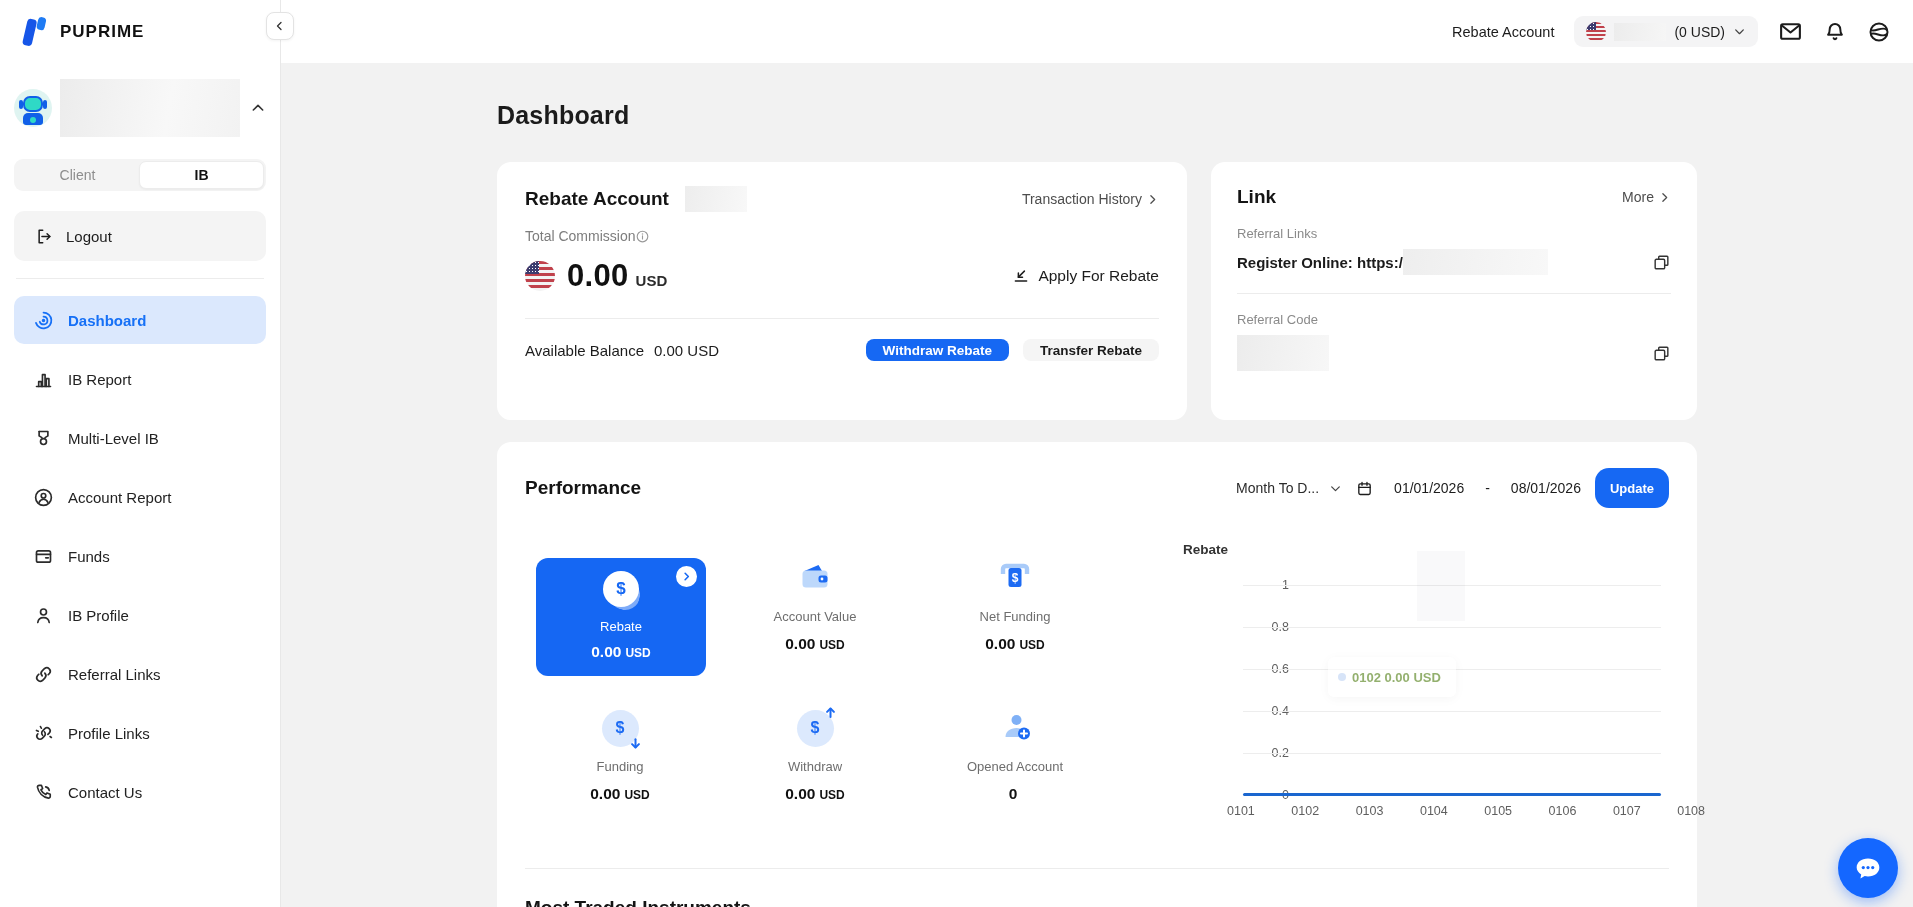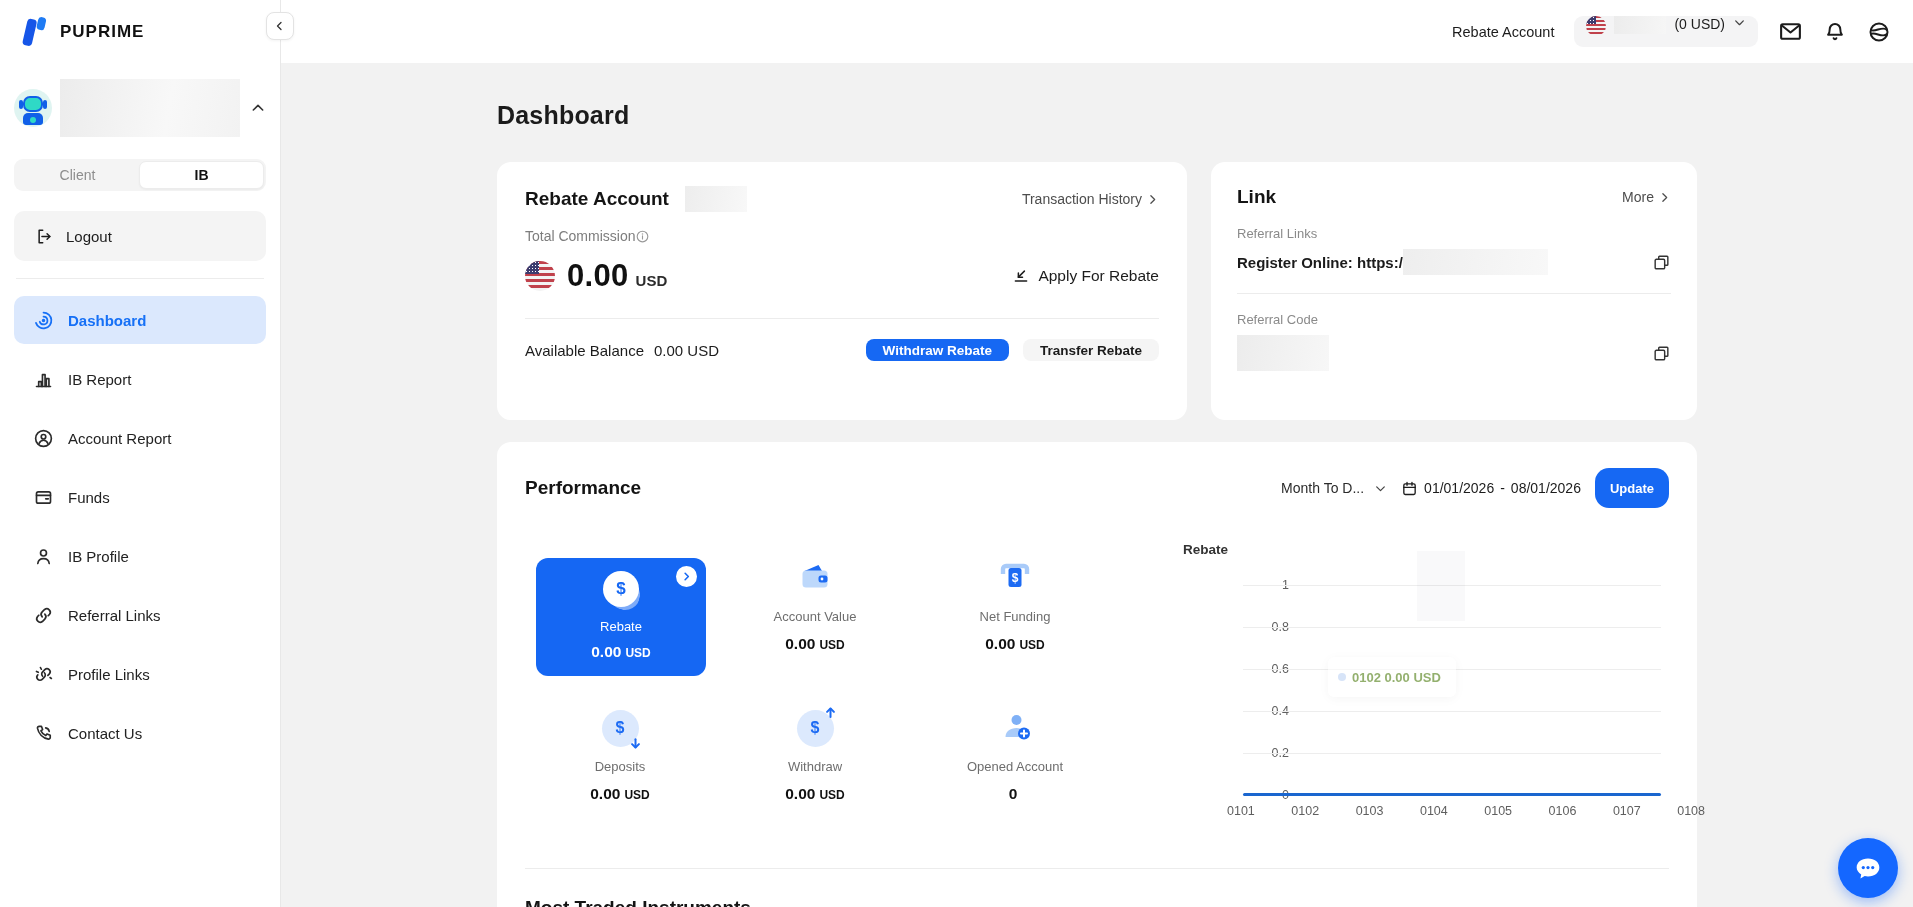--- a/index.html
+++ b/index.html
@@ -23,21 +23,21 @@
   .side-divider { border:none; border-top:1px solid #ececec; margin:17px 2px; }
   .nav-item { display:flex; align-items:center; gap:14px; height:48px; margin-bottom:11px; border-radius:10px; padding-left:18px; font-size:15px; color:#222; cursor:pointer; }
   .nav-item .icn { display:flex; width:22px; justify-content:center; color:#2b2b2b; }
   .nav-item.active { background:#dbe8fd; color:#1670f6; font-weight:600; }
   .nav-item.active .icn { color:#1670f6; }
 
   
   .main { flex:1; display:flex; flex-direction:column; min-width:0; }
   .topbar { height:63px; min-height:63px; background:#fff; display:flex; align-items:center; justify-content:flex-end; padding-right:22px; gap:20px; }
   .topbar-label { font-size:14.5px; color:#1c1c1c; }
-  .acct-pill { display:flex; gap:8px; height:31px; background:#f4f4f5; border-radius:9px; padding:0 12px; cursor:pointer; }
+  .acct-pill { display:flex; align-items:center; gap:8px; height:31px; background:#f4f4f5; border-radius:9px; padding:0 12px; cursor:pointer; }
   .acct-blur { width:52px; height:18px; background:linear-gradient(100deg,#ececec,#f6f6f6); }
   .acct-bal { font-size:14px; color:#1c1c1c; }
   .top-icon { display:flex; color:#1c1c1c; cursor:pointer; }
 
   .content { flex:1; background:#f2f2f2; padding-top:34px; overflow:hidden; }
   .container { width:1200px; margin:0 auto; }
   .page-title { font-size:25px; font-weight:700; color:#1b1b1b; margin:4px 0 32px; letter-spacing:.2px; }
 
   .card { background:#fff; border-radius:14px; }
   .row1 { display:flex; gap:24px; }
@@ -76,21 +76,21 @@
   .copy-icon { margin-left:auto; color:#333; cursor:pointer; display:flex; }
   .code-blur { width:92px; height:36px; background:linear-gradient(100deg,#ececec,#f7f7f7); }
   .link-card .card-divider { margin-top:18px; }
   .link-card .small-label.second { margin-top:18px; }
 
   
   .perf-card { margin-top:22px; height:520px; padding:26px 28px 0; }
   .perf-head { display:flex; align-items:center; }
   .perf-controls { margin-left:auto; display:flex; align-items:center; gap:14px; }
   .range-select { display:flex; align-items:center; gap:10px; font-size:14px; color:#2b2b2b; cursor:pointer; }
-  .date-range { display:flex; align-items:center; gap:6px; font-size:14px; color:#1c1c1c; }
+  .date-range { display:flex; align-items:center; gap:21px; font-size:14px; color:#1c1c1c; }
   .btn-update { height:40px; border-radius:14px; font-size:13px; padding:0 15px; }
   .perf-body { display:flex; margin-top:34px; }
 
   .metrics { width:648px; display:grid; grid-template-columns:190px 200px 200px; grid-auto-rows:150px; }
   .metric { display:flex; flex-direction:column; align-items:center; padding-top:16px; }
   .metric .m-icn { height:40px; display:flex; align-items:center; justify-content:center; }
   .m-label { font-size:13px; color:#6e6e6e; margin-top:11px; }
   .m-value { margin-top:11px; font-size:15.5px; font-weight:700; color:#111; }
   .m-cur { font-size:12px; margin-left:4px; }
   .metric-tile { position:relative; width:170px; height:118px; background:#1567f3; border-radius:12px; color:#fff; display:flex; flex-direction:column; align-items:center; padding-top:13px; cursor:pointer; margin-left:2px; }
@@ -194,20 +194,30 @@
       <div class="nav-item">
         <span class="icn">
           <svg width="21" height="21" viewBox="0 0 24 24" fill="none" stroke="currentColor" stroke-width="1.9" stroke-linecap="round" stroke-linejoin="round">
               <path d="M4 20h16"></path>
               <path d="M6.5 20v-5.5h3V20"></path>
               <path d="M10.8 20V6.5h3V20"></path>
               <path d="M15.2 20v-9h3v9"></path>
             </svg>
         </span>
         <span>IB Report</span>
+      </div>
+      <div class="nav-item">
+        <span class="icn">
+          <svg width="21" height="21" viewBox="0 0 24 24" fill="none" stroke="currentColor" stroke-width="1.9" stroke-linecap="round" stroke-linejoin="round">
+              <path d="M7 4h10v5l-3.2 2"></path>
+              <path d="M7 4v5l3.2 2"></path>
+              <circle cx="12" cy="15.5" r="3.4"></circle>
+            </svg>
+        </span>
+        <span>Multi-Level IB</span>
       </div>
       <div class="nav-item">
         <span class="icn">
           <svg width="21" height="21" viewBox="0 0 24 24" fill="none" stroke="currentColor" stroke-width="1.9" stroke-linecap="round" stroke-linejoin="round">
               <circle cx="12" cy="12" r="9"></circle>
               <circle cx="12" cy="10" r="2.6"></circle>
               <path d="M7 17.5c1-2.4 2.8-3.5 5-3.5s4 1.1 5 3.5"></path>
             </svg>
         </span>
         <span>Account Report</span>
@@ -449,21 +459,21 @@
                 <span class="m-value"><span>0.00</span><span class="m-cur">USD</span></span>
               </div>
 
               <div class="metric">
                 <span class="m-icn">
                   <span class="soft-circle">$<svg class="mini-arrow" style="right:-4px;bottom:-4px" width="15" height="15" viewBox="0 0 24 24" fill="none" stroke="#1d6bf3" stroke-width="3.2" stroke-linecap="round" stroke-linejoin="round">
                         <path d="M12 5v13"></path>
                         <polyline points="6.5 13 12 18.5 17.5 13"></polyline>
                       </svg></span>
                 </span>
-                <span class="m-label">Deposits</span>
+                <span class="m-label">Funding</span>
                 <span class="m-value"><span>0.00</span><span class="m-cur">USD</span></span>
               </div>
 
               <div class="metric">
                 <span class="m-icn">
                   <span class="soft-circle">$<svg class="mini-arrow" style="right:-4px;top:-5px" width="15" height="15" viewBox="0 0 24 24" fill="none" stroke="#1d6bf3" stroke-width="3.2" stroke-linecap="round" stroke-linejoin="round">
                         <path d="M12 19V6"></path>
                         <polyline points="6.5 11 12 5.5 17.5 11"></polyline>
                       </svg></span>
                 </span>

